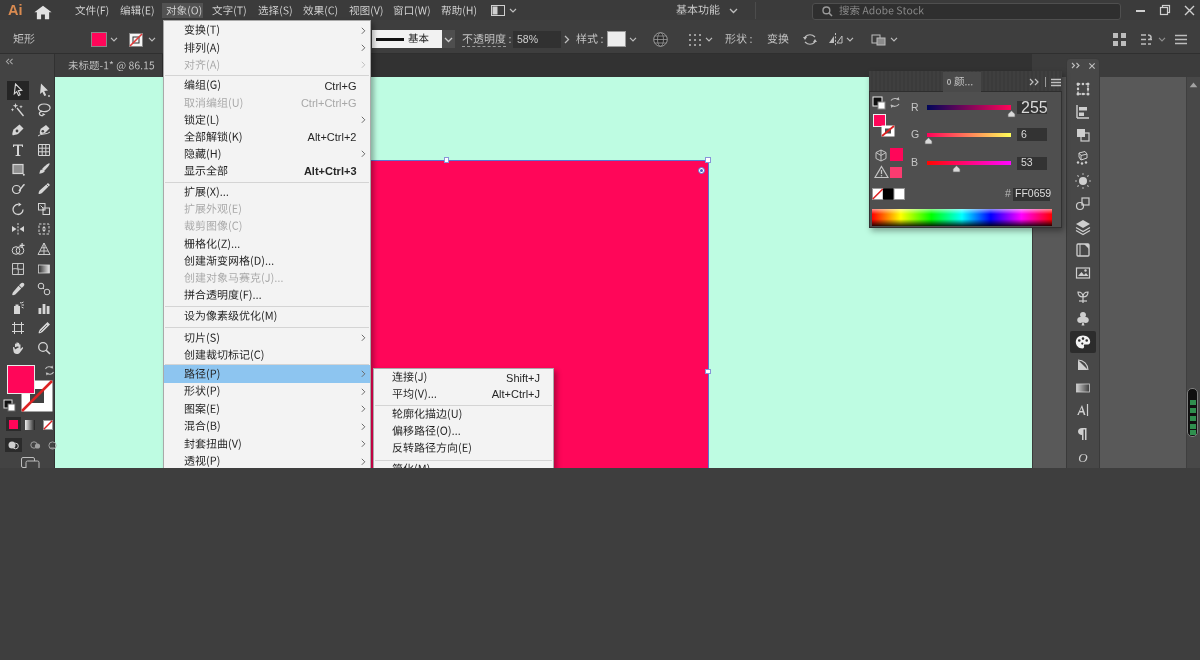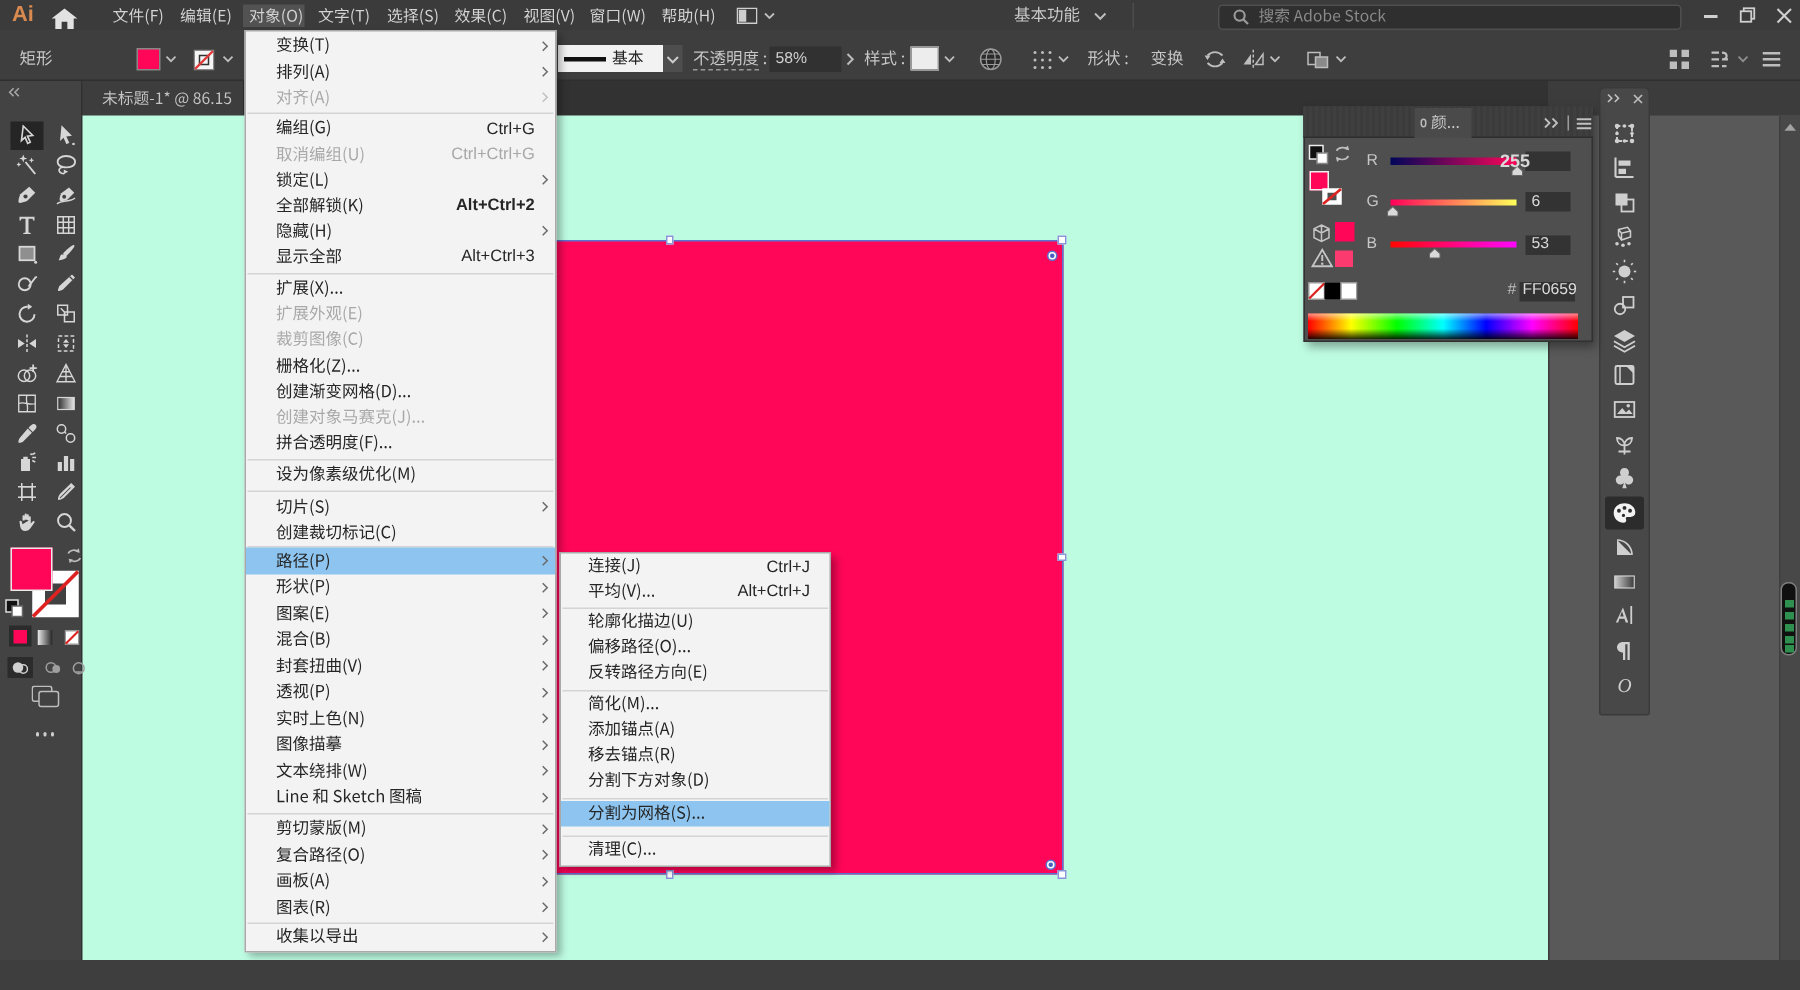--- a/index.html
+++ b/index.html
@@ -1,19 +1,19 @@
 <!DOCTYPE html>
 <html><head><meta charset="utf-8"><style>
 html,body{margin:0;padding:0;width:1200px;height:660px;overflow:hidden;background:#3e3e3e;
 font-family:"Liberation Sans",sans-serif;}
 *{box-sizing:border-box}
 .abs{position:absolute}
 svg{display:block}
 </style></head><body>
-<div class="abs" style="width:1200px;height:640px;overflow:hidden">
+<div class="abs" style="width:1200px;height:468px;overflow:hidden">
 <div class="abs" style="left:0;top:0;width:1200px;height:20px;background:#3b3b3b"></div>
 <div class="abs" style="left:0;top:20px;width:1200px;height:34px;background:#3e3e3e;border-bottom:1px solid #2f2f2f"></div>
 <div class="abs" style="left:55px;top:54px;width:1145px;height:23px;background:#323232"></div>
 <div class="abs" style="left:1032px;top:54px;width:168px;height:23px;background:#3c3c3c"></div>
 <div class="abs" style="left:55px;top:54px;width:108px;height:23px;background:#3d3d3d;border-right:1px solid #2a2a2a"></div>
 <div class="abs" style="left:0;top:54px;width:55px;height:606px;background:#434343;border-right:1px solid #313131"></div>
 <div class="abs" style="left:55px;top:77px;width:977px;height:583px;background:#befce2"></div>
 <div class="abs" style="left:1032px;top:77px;width:168px;height:583px;background:#595959;border-left:1px solid #3a3a3a"></div>
 <div class="abs" style="left:1186px;top:77px;width:14px;height:583px;background:#484848;border-left:1px solid #3f3f3f"></div>
 <div class="abs" style="left:184px;top:160px;width:525px;height:423px;background:#ff0659;border-top:1.5px solid #5a73cf;border-right:1.5px solid #5a73cf;border-bottom:1.5px solid #5a73cf"></div>
@@ -592,21 +592,21 @@
       <path d="M0.8 11 L10.8 1" stroke="#dd2222" stroke-width="1.5"></path>
       <rect x="11" y="0.5" width="11" height="11" fill="#000"></rect>
       <rect x="22" y="0.5" width="10.5" height="11" fill="#fff" stroke="#999"></rect>
     </svg>
 <div style="position:absolute;left:911px;top:99.9px;font-size:10.5px;color:#c6c6c6;font-weight:400;line-height:15px;white-space:nowrap">R</div>
 <div class="abs" style="left:927px;top:105.3px;width:84px;height:4.5px;background:linear-gradient(to right,#000659,#ff0659)"></div>
 <svg class="abs" style="left:1006.5px;top:109.5px" width="9" height="8" viewBox="0 0 9 8">
       <path fill="#d9d9d9" stroke="#666" stroke-width="0.7" d="M4.5 0.8 L8 4 L8 7 L1 7 L1 4 Z"></path>
     </svg>
 <div class="abs" style="left:1017px;top:101.0px;width:30px;height:13px;background:#333"></div>
-<div style="position:absolute;left:1000px;top:99.9px;font-size:12px;color:#d9d9d9;font-weight:700;line-height:15px;white-space:nowrap">255</div>
+<div style="position:absolute;left:1021px;top:99.9px;font-size:16px;color:#d9d9d9;font-weight:400;line-height:15px;white-space:nowrap">255</div>
 <div style="position:absolute;left:911px;top:127.3px;font-size:10.5px;color:#c6c6c6;font-weight:400;line-height:15px;white-space:nowrap">G</div>
 <div class="abs" style="left:927px;top:132.70000000000002px;width:84px;height:4.5px;background:linear-gradient(to right,#ff0059,#ffff59)"></div>
 <svg class="abs" style="left:924.4764705882353px;top:136.9px" width="9" height="8" viewBox="0 0 9 8">
       <path fill="#d9d9d9" stroke="#666" stroke-width="0.7" d="M4.5 0.8 L8 4 L8 7 L1 7 L1 4 Z"></path>
     </svg>
 <div class="abs" style="left:1017px;top:128.4px;width:30px;height:13px;background:#333"></div>
 <div style="position:absolute;left:1021px;top:127.3px;font-size:10.5px;color:#d9d9d9;font-weight:400;line-height:15px;white-space:nowrap">6</div>
 <div style="position:absolute;left:911px;top:155.4px;font-size:10.5px;color:#c6c6c6;font-weight:400;line-height:15px;white-space:nowrap">B</div>
 <div class="abs" style="left:927px;top:160.8px;width:84px;height:4.5px;background:linear-gradient(to right,#ff0600,#ff06ff)"></div>
 <svg class="abs" style="left:951.8176470588236px;top:165px" width="9" height="8" viewBox="0 0 9 8">
@@ -677,39 +677,39 @@
 <svg class="abs" style="left:360.5px;top:115.9px" width="5" height="8" viewBox="0 0 5 8">
       <path fill="none" stroke="#6a6a6a" stroke-width="1" d="M0.8 0.8 L3.8 3.8 L0.8 6.8"></path>
     </svg>
 <div style="position:absolute;left:184.0px;top:129.7px;line-height:0">
       <svg width="58.5" height="13.8" viewBox="0 0 58.5 13.8">
         <g transform="translate(0,10.78) scale(0.011000,-0.011000)">
           <path fill="#262626" d="M493 851C392 692 209 545 26 462C45 446 67 421 78 401C118 421 158 444 197 469V404H461V248H203V181H461V16H76V-52H929V16H539V181H809V248H539V404H809V470C847 444 885 420 925 397C936 419 958 445 977 460C814 546 666 650 542 794L559 820ZM200 471C313 544 418 637 500 739C595 630 696 546 807 471Z M1141 628C1168 574 1195 502 1204 455L1272 475C1263 521 1236 591 1206 645ZM1627 787V-78H1694V718H1855C1828 639 1789 533 1751 448C1841 358 1866 284 1866 222C1867 187 1860 155 1840 143C1829 136 1814 133 1799 132C1779 132 1751 132 1722 135C1734 114 1741 83 1742 64C1771 62 1803 62 1828 65C1852 68 1874 74 1890 85C1923 108 1936 156 1936 215C1936 284 1914 363 1824 457C1867 550 1913 664 1948 757L1897 790L1885 787ZM1247 826C1262 794 1278 755 1289 722H1080V654H1552V722H1366C1355 756 1334 806 1314 844ZM1433 648C1417 591 1387 508 1360 452H1051V383H1575V452H1433C1458 504 1485 572 1508 631ZM1109 291V-73H1180V-26H1454V-66H1529V291ZM1180 42V223H1454V42Z M2262 528V406H2173V528ZM2317 528H2407V406H2317ZM2161 586C2179 619 2196 654 2211 691H2342C2329 655 2313 616 2296 586ZM2189 841C2158 718 2103 599 2032 522C2048 512 2076 489 2088 478L2109 505V320C2109 207 2102 58 2034 -48C2049 -55 2078 -72 2090 -83C2133 -16 2154 72 2164 158H2262V-27H2317V158H2407V6C2407 -4 2404 -7 2393 -7C2384 -8 2355 -8 2321 -7C2330 -24 2339 -53 2341 -71C2391 -71 2422 -70 2443 -58C2464 -47 2470 -27 2470 5V586H2365C2389 629 2412 680 2429 725L2383 754L2372 751H2234C2242 776 2250 801 2257 826ZM2262 349V217H2170C2172 253 2173 288 2173 320V349ZM2317 349H2407V217H2317ZM2585 460C2568 376 2537 292 2494 235C2510 229 2539 213 2552 204C2570 231 2588 264 2603 301H2714V180H2511V113H2714V-79H2785V113H2960V180H2785V301H2934V367H2785V462H2714V367H2627C2636 393 2643 421 2649 448ZM2510 789V726H2647C2630 632 2591 551 2488 505C2503 493 2522 469 2530 454C2650 510 2696 608 2716 726H2862C2856 609 2848 562 2836 549C2830 541 2822 540 2807 540C2794 540 2757 541 2717 544C2727 527 2733 501 2735 482C2777 479 2818 479 2839 481C2864 483 2880 490 2893 506C2915 530 2924 594 2931 761C2932 771 2932 789 2932 789Z M3640 446V275C3640 179 3615 52 3370 -25C3386 -40 3408 -66 3417 -81C3678 10 3712 154 3712 274V446ZM3673 57C3756 20 3863 -39 3915 -79L3963 -26C3908 14 3800 69 3719 105ZM3441 778C3480 724 3520 649 3537 601L3596 632C3579 680 3538 752 3496 805ZM3857 802C3835 748 3794 670 3762 623L3815 601C3848 647 3889 718 3922 779ZM3179 837C3148 744 3094 654 3032 595C3045 579 3065 542 3071 527C3106 563 3140 608 3170 658H3415V725H3206C3221 755 3234 787 3245 818ZM3069 344V275H3202V85C3202 32 3161 -9 3142 -25C3154 -36 3178 -59 3187 -73C3203 -56 3230 -39 3411 60C3405 75 3398 104 3395 123L3271 58V275H3409V344H3271V479H3393V547H3111V479H3202V344ZM3644 846V572H3461V104H3530V502H3827V106H3899V572H3714V846Z M4239 -196 4295 -171C4209 -29 4168 141 4168 311C4168 480 4209 649 4295 792L4239 818C4147 668 4092 507 4092 311C4092 114 4147 -47 4239 -196Z M4439 0H4531V232L4657 382L4877 0H4980L4715 455L4945 733H4840L4533 365H4531V733H4439Z M5083 -196C5175 -47 5230 114 5230 311C5230 507 5175 668 5083 818L5026 792C5112 649 5155 480 5155 311C5155 141 5112 -29 5026 -171Z"></path>
         </g>
       </svg>
     </div>
-<div style="position:absolute;right:843.5px;top:128.9px;font-size:11px;color:#262626;font-weight:700;line-height:16px;white-space:nowrap">Alt+Ctrl+2</div>
+<div style="position:absolute;right:843.5px;top:128.9px;font-size:11px;color:#262626;font-weight:400;line-height:16px;white-space:nowrap">Alt+Ctrl+2</div>
 <div style="position:absolute;left:184.0px;top:146.8px;line-height:0">
       <svg width="37.4" height="13.8" viewBox="0 0 37.4 13.8">
         <g transform="translate(0,10.78) scale(0.011000,-0.011000)">
           <path fill="#262626" d="M478 168V18C478 -52 499 -71 586 -71C604 -71 715 -71 733 -71C800 -71 821 -48 829 54C809 58 781 68 767 79C764 2 758 -7 726 -7C702 -7 609 -7 592 -7C553 -7 546 -3 546 18V168ZM389 171C373 112 343 34 310 -14L367 -51C401 3 430 86 447 146ZM541 210C596 170 666 114 700 77L747 123C712 158 642 213 587 249ZM789 160C834 98 880 15 898 -41L960 -14C940 41 894 122 848 183ZM541 831C506 764 443 679 358 615C374 606 396 585 408 570L410 572V537H829V455H433V398H829V309H404V250H900V596H725C761 637 800 686 826 731L780 761L770 758H574C588 779 600 799 611 819ZM438 596C473 629 505 664 533 700H727C704 664 673 625 647 596ZM81 797V-80H148V729H282C260 661 231 570 202 497C274 419 292 352 292 297C292 267 287 240 272 229C263 223 253 221 240 220C224 219 205 220 182 221C193 202 199 173 200 155C223 154 248 155 268 157C289 159 306 165 320 175C348 194 360 236 360 290C360 352 343 423 270 506C303 586 341 688 369 771L321 800L309 797Z M1834 471C1817 384 1792 304 1760 233C1746 313 1735 413 1730 533H1952V598H1888L1914 619C1895 644 1852 676 1816 696L1771 662C1799 645 1831 620 1852 598H1728L1727 663H1699V706H1942V770H1699V840H1625V770H1372V840H1298V770H1060V706H1298V636H1372V706H1625V634H1659L1660 598H1227V422H1144V593H1086V328H1144V360H1227V321V277H1041V213H1097V169C1097 107 1088 17 1034 -48C1048 -56 1069 -70 1081 -80C1143 -9 1153 96 1153 167V213H1224C1219 123 1204 26 1163 -50C1179 -56 1207 -71 1219 -82C1282 31 1292 198 1292 321V533H1663C1672 374 1689 244 1713 145C1694 114 1673 85 1650 59V88H1537V161H1641V348H1537V418H1641V470H1343V-24H1399V36H1629C1603 9 1574 -15 1543 -36C1560 -46 1588 -69 1599 -82C1652 -42 1698 7 1738 62C1772 -32 1818 -81 1873 -81C1931 -81 1956 -56 1967 78C1950 84 1928 98 1914 111C1909 12 1899 -14 1878 -15C1845 -15 1810 33 1783 132C1836 224 1875 334 1902 459ZM1482 88H1399V161H1482ZM1482 348H1399V418H1482ZM1399 299H1585V211H1399Z M2239 -196 2295 -171C2209 -29 2168 141 2168 311C2168 480 2209 649 2295 792L2239 818C2147 668 2092 507 2092 311C2092 114 2147 -47 2239 -196Z M2439 0H2531V346H2873V0H2966V733H2873V426H2531V733H2439Z M3165 -196C3257 -47 3312 114 3312 311C3312 507 3257 668 3165 818L3108 792C3194 649 3237 480 3237 311C3237 141 3194 -29 3108 -171Z"></path>
         </g>
       </svg>
     </div>
 <svg class="abs" style="left:360.5px;top:150.1px" width="5" height="8" viewBox="0 0 5 8">
       <path fill="none" stroke="#6a6a6a" stroke-width="1" d="M0.8 0.8 L3.8 3.8 L0.8 6.8"></path>
     </svg>
 <div style="position:absolute;left:184.0px;top:163.8px;line-height:0">
       <svg width="44.0" height="13.8" viewBox="0 0 44.0 13.8">
         <g transform="translate(0,10.78) scale(0.011000,-0.011000)">
           <path fill="#262626" d="M244 570H757V466H244ZM244 731H757V628H244ZM171 791V405H833V791ZM820 330C787 266 727 180 682 126L740 97C786 151 842 230 885 300ZM124 297C165 233 213 145 236 93L297 123C275 174 224 260 183 322ZM571 365V39H423V365H352V39H40V-33H960V39H643V365Z M1234 351C1191 238 1117 127 1035 56C1054 46 1088 24 1104 11C1183 88 1262 207 1311 330ZM1684 320C1756 224 1832 94 1859 10L1934 44C1904 129 1826 255 1753 349ZM1149 766V692H1853V766ZM1060 523V449H1461V19C1461 3 1455 -1 1437 -2C1418 -3 1352 -3 1284 0C1296 -23 1308 -56 1311 -79C1400 -79 1459 -78 1494 -66C1530 -53 1542 -31 1542 18V449H1941V523Z M2493 851C2392 692 2209 545 2026 462C2045 446 2067 421 2078 401C2118 421 2158 444 2197 469V404H2461V248H2203V181H2461V16H2076V-52H2929V16H2539V181H2809V248H2539V404H2809V470C2847 444 2885 420 2925 397C2936 419 2958 445 2977 460C2814 546 2666 650 2542 794L2559 820ZM2200 471C2313 544 2418 637 2500 739C2595 630 2696 546 2807 471Z M3141 628C3168 574 3195 502 3204 455L3272 475C3263 521 3236 591 3206 645ZM3627 787V-78H3694V718H3855C3828 639 3789 533 3751 448C3841 358 3866 284 3866 222C3867 187 3860 155 3840 143C3829 136 3814 133 3799 132C3779 132 3751 132 3722 135C3734 114 3741 83 3742 64C3771 62 3803 62 3828 65C3852 68 3874 74 3890 85C3923 108 3936 156 3936 215C3936 284 3914 363 3824 457C3867 550 3913 664 3948 757L3897 790L3885 787ZM3247 826C3262 794 3278 755 3289 722H3080V654H3552V722H3366C3355 756 3334 806 3314 844ZM3433 648C3417 591 3387 508 3360 452H3051V383H3575V452H3433C3458 504 3485 572 3508 631ZM3109 291V-73H3180V-26H3454V-66H3529V291ZM3180 42V223H3454V42Z"></path>
         </g>
       </svg>
     </div>
-<div style="position:absolute;right:843.5px;top:163.1px;font-size:11px;color:#262626;font-weight:400;line-height:16px;white-space:nowrap">Alt+Ctrl+3</div>
+<div style="position:absolute;right:843.5px;top:163.1px;font-size:11px;color:#262626;font-weight:700;line-height:16px;white-space:nowrap">Alt+Ctrl+3</div>
 <div class="abs" style="left:165px;top:181.6px;width:204px;height:1px;background:#d4d4d4"></div>
 <div style="position:absolute;left:184.0px;top:185.0px;line-height:0">
       <svg width="44.9" height="13.8" viewBox="0 0 44.9 13.8">
         <g transform="translate(0,10.78) scale(0.011000,-0.011000)">
           <path fill="#262626" d="M174 839V638H55V567H174V347C123 332 77 319 40 309L60 233L174 270V14C174 0 169 -4 157 -4C145 -5 106 -5 63 -4C73 -25 83 -57 85 -76C148 -77 188 -74 212 -61C238 -49 247 -28 247 14V294L359 330L349 401L247 369V567H356V638H247V839ZM611 812C632 774 657 725 671 688H422V438C422 293 411 97 300 -42C318 -50 349 -71 362 -85C479 62 497 282 497 437V616H953V688H715L746 700C732 736 703 792 677 834Z M1313 -81V-80C1332 -68 1364 -60 1615 3C1613 17 1615 46 1618 65L1402 17V222H1540C1609 68 1736 -35 1916 -81C1925 -61 1945 -34 1961 -19C1874 -1 1798 31 1737 76C1789 104 1850 141 1897 177L1840 217C1803 186 1742 145 1691 116C1659 147 1632 182 1611 222H1950V288H1741V393H1910V457H1741V550H1670V457H1469V550H1400V457H1249V393H1400V288H1221V222H1331V60C1331 15 1301 -8 1282 -18C1293 -32 1308 -63 1313 -81ZM1469 393H1670V288H1469ZM1216 727H1815V625H1216ZM1141 792V498C1141 338 1132 115 1031 -42C1050 -50 1083 -69 1098 -81C1202 83 1216 328 1216 498V559H1890V792Z M2239 -196 2295 -171C2209 -29 2168 141 2168 311C2168 480 2209 649 2295 792L2239 818C2147 668 2092 507 2092 311C2092 114 2147 -47 2239 -196Z M2355 0H2453L2558 198C2577 235 2596 272 2617 317H2621C2645 272 2665 235 2684 198L2793 0H2895L2680 374L2880 733H2783L2685 546C2667 512 2653 481 2633 438H2629C2605 481 2590 512 2571 546L2471 733H2369L2569 379Z M3010 -196C3102 -47 3157 114 3157 311C3157 507 3102 668 3010 818L2953 792C3039 649 3082 480 3082 311C3082 141 3039 -29 2953 -171Z M3388 -13C3424 -13 3454 15 3454 56C3454 98 3424 126 3388 126C3351 126 3322 98 3322 56C3322 15 3351 -13 3388 -13Z M3666 -13C3702 -13 3732 15 3732 56C3732 98 3702 126 3666 126C3629 126 3600 98 3600 56C3600 15 3629 -13 3666 -13Z M3944 -13C3980 -13 4010 15 4010 56C4010 98 3980 126 3944 126C3907 126 3878 98 3878 56C3878 15 3907 -13 3944 -13Z"></path>
         </g>
       </svg>
     </div>
 <div style="position:absolute;left:184.0px;top:202.2px;line-height:0">
       <svg width="57.9" height="13.8" viewBox="0 0 57.9 13.8">
@@ -933,21 +933,21 @@
 <svg class="abs" style="left:360.5px;top:620.7px" width="5" height="8" viewBox="0 0 5 8">
       <path fill="none" stroke="#6a6a6a" stroke-width="1" d="M0.8 0.8 L3.8 3.8 L0.8 6.8"></path>
     </svg>
 <div style="position:absolute;left:391.5px;top:370.2px;line-height:0">
       <svg width="35.3" height="13.8" viewBox="0 0 35.3 13.8">
         <g transform="translate(0,10.78) scale(0.011000,-0.011000)">
           <path fill="#262626" d="M83 792C134 735 196 658 223 609L285 651C255 699 193 775 141 829ZM248 501H45V431H176V117C133 99 82 52 30 -9L86 -82C132 -12 177 52 208 52C230 52 264 16 306 -12C378 -58 463 -69 593 -69C694 -69 879 -63 950 -58C952 -35 964 5 974 26C873 15 720 6 596 6C479 6 391 13 325 56C290 78 267 98 248 110ZM376 408C385 417 420 423 468 423H622V286H316V216H622V32H699V216H941V286H699V423H893L894 493H699V616H622V493H458C488 545 517 606 545 670H923V736H571L602 819L524 840C515 805 503 770 490 736H324V670H464C440 612 417 565 406 546C386 510 369 485 352 481C360 461 373 424 376 408Z M1456 635C1485 595 1515 539 1528 504L1588 532C1575 566 1543 619 1513 659ZM1160 839V638H1041V568H1160V347C1110 332 1064 318 1028 309L1047 235L1160 272V9C1160 -4 1155 -8 1143 -8C1132 -8 1096 -8 1057 -7C1066 -27 1076 -59 1078 -77C1136 -78 1173 -75 1196 -63C1220 -51 1230 -31 1230 10V295L1329 327L1319 397L1230 369V568H1330V638H1230V839ZM1568 821C1584 795 1601 764 1614 735H1383V669H1926V735H1693C1678 766 1657 803 1637 832ZM1769 658C1751 611 1714 545 1684 501H1348V436H1952V501H1758C1785 540 1814 591 1840 637ZM1765 261C1745 198 1715 148 1671 108C1615 131 1558 151 1504 168C1523 196 1544 228 1564 261ZM1400 136C1465 116 1537 91 1606 62C1536 23 1442 -1 1320 -14C1333 -29 1345 -57 1352 -78C1496 -57 1604 -24 1682 29C1764 -8 1837 -47 1886 -82L1935 -25C1886 9 1817 44 1741 78C1788 126 1820 186 1840 261H1963V326H1601C1618 357 1633 388 1646 418L1576 431C1562 398 1544 362 1524 326H1335V261H1486C1457 215 1427 171 1400 136Z M2239 -196 2295 -171C2209 -29 2168 141 2168 311C2168 480 2209 649 2295 792L2239 818C2147 668 2092 507 2092 311C2092 114 2147 -47 2239 -196Z M2575 -13C2718 -13 2777 88 2777 215V733H2684V224C2684 113 2645 68 2566 68C2513 68 2472 92 2439 151L2373 103C2416 27 2482 -13 2575 -13Z M2972 -196C3064 -47 3119 114 3119 311C3119 507 3064 668 2972 818L2915 792C3001 649 3044 480 3044 311C3044 141 3001 -29 2915 -171Z"></path>
         </g>
       </svg>
     </div>
-<div style="position:absolute;right:660.0px;top:369.5px;font-size:11px;color:#262626;font-weight:400;line-height:16px;white-space:nowrap">Ctrl+J</div>
+<div style="position:absolute;right:660.0px;top:369.5px;font-size:11px;color:#262626;font-weight:400;line-height:16px;white-space:nowrap">Shift+J</div>
 <div style="position:absolute;left:391.5px;top:386.9px;line-height:0">
       <svg width="44.9" height="13.8" viewBox="0 0 44.9 13.8">
         <g transform="translate(0,10.78) scale(0.011000,-0.011000)">
           <path fill="#262626" d="M174 630C213 556 252 459 266 399L337 424C323 482 282 578 242 650ZM755 655C730 582 684 480 646 417L711 396C750 456 797 552 834 633ZM52 348V273H459V-79H537V273H949V348H537V698H893V773H105V698H459V348Z M1485 462C1547 411 1625 339 1665 296L1713 347C1673 387 1595 454 1531 504ZM1404 119 1435 49C1538 105 1676 180 1803 253L1785 313C1648 240 1499 163 1404 119ZM1570 840C1523 709 1445 582 1357 501C1372 486 1396 455 1407 440C1452 486 1497 545 1537 610H1859C1847 198 1833 39 1800 4C1789 -9 1777 -12 1756 -12C1731 -12 1666 -12 1595 -5C1608 -26 1617 -56 1619 -77C1680 -80 1745 -82 1782 -78C1819 -75 1841 -67 1864 -37C1903 12 1916 172 1929 640C1929 651 1929 680 1929 680H1577C1600 725 1621 772 1639 819ZM1036 123 1063 47C1158 95 1282 159 1398 220L1380 283L1241 216V528H1362V599H1241V828H1169V599H1043V528H1169V183C1119 159 1073 139 1036 123Z M2239 -196 2295 -171C2209 -29 2168 141 2168 311C2168 480 2209 649 2295 792L2239 818C2147 668 2092 507 2092 311C2092 114 2147 -47 2239 -196Z M2573 0H2680L2913 733H2819L2701 336C2676 250 2658 180 2630 94H2626C2599 180 2580 250 2555 336L2436 733H2339Z M3012 -196C3104 -47 3159 114 3159 311C3159 507 3104 668 3012 818L2955 792C3041 649 3084 480 3084 311C3084 141 3041 -29 2955 -171Z M3390 -13C3426 -13 3456 15 3456 56C3456 98 3426 126 3390 126C3353 126 3324 98 3324 56C3324 15 3353 -13 3390 -13Z M3668 -13C3704 -13 3734 15 3734 56C3734 98 3704 126 3668 126C3631 126 3602 98 3602 56C3602 15 3631 -13 3668 -13Z M3946 -13C3982 -13 4012 15 4012 56C4012 98 3982 126 3946 126C3909 126 3880 98 3880 56C3880 15 3909 -13 3946 -13Z"></path>
         </g>
       </svg>
     </div>
 <div style="position:absolute;right:660.0px;top:386.2px;font-size:11px;color:#262626;font-weight:400;line-height:16px;white-space:nowrap">Alt+Ctrl+J</div>
 <div class="abs" style="left:374.8px;top:404.8px;width:177.7px;height:1px;background:#d4d4d4"></div>
 <div style="position:absolute;left:391.5px;top:407.2px;line-height:0">

